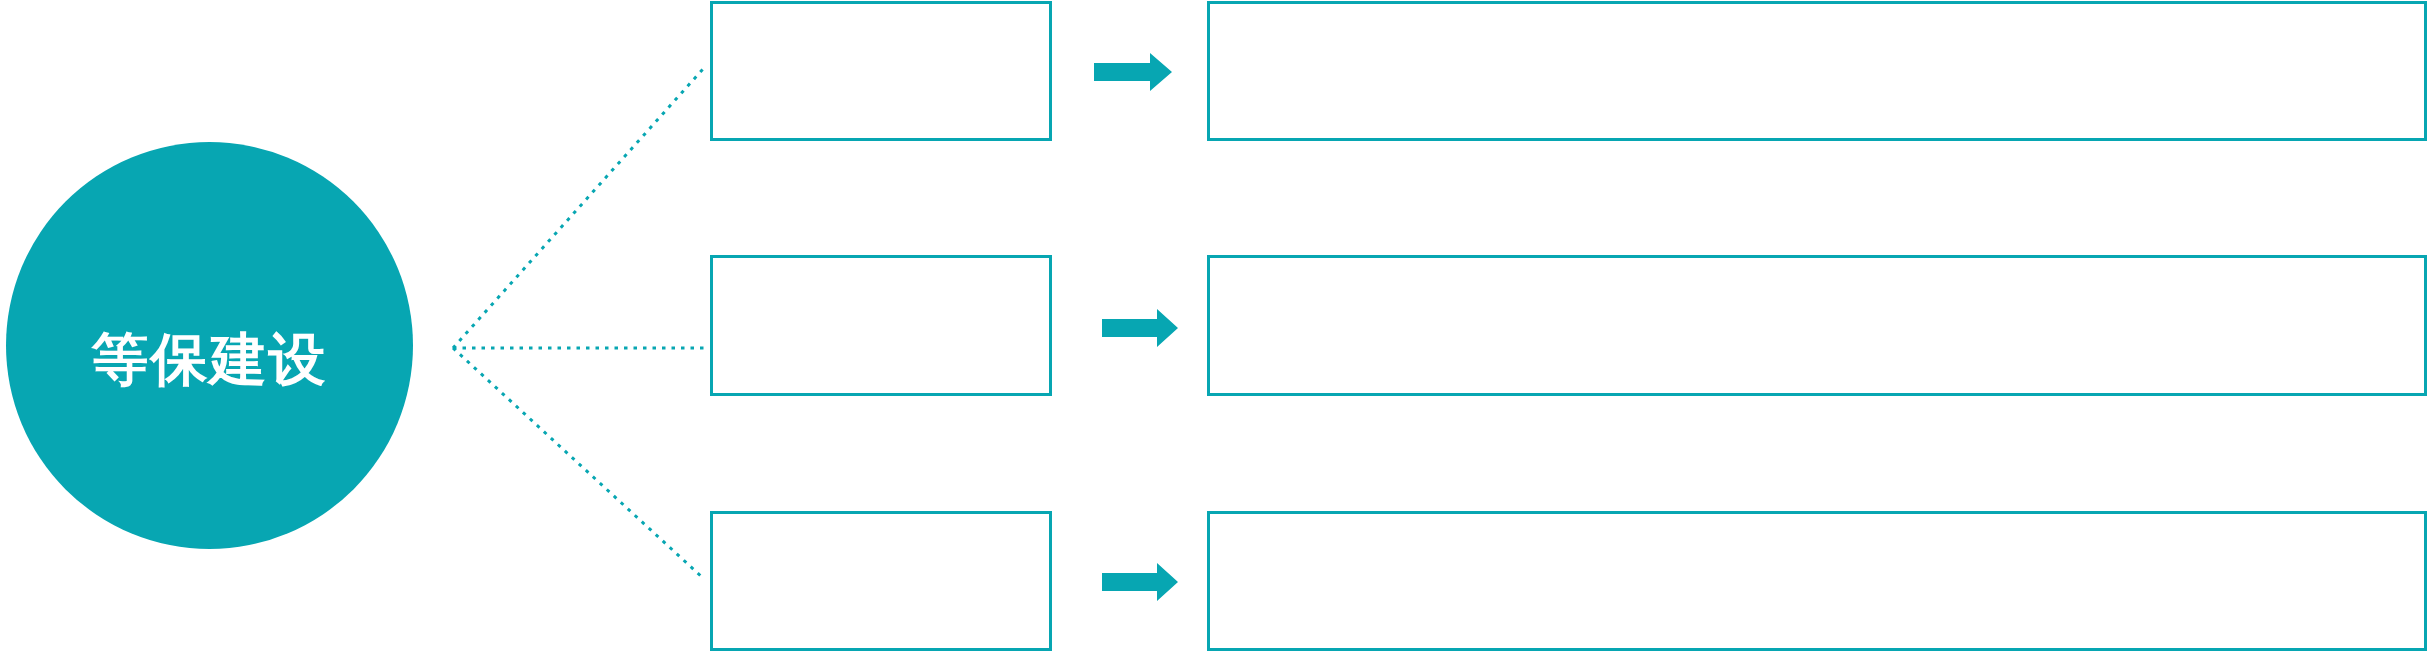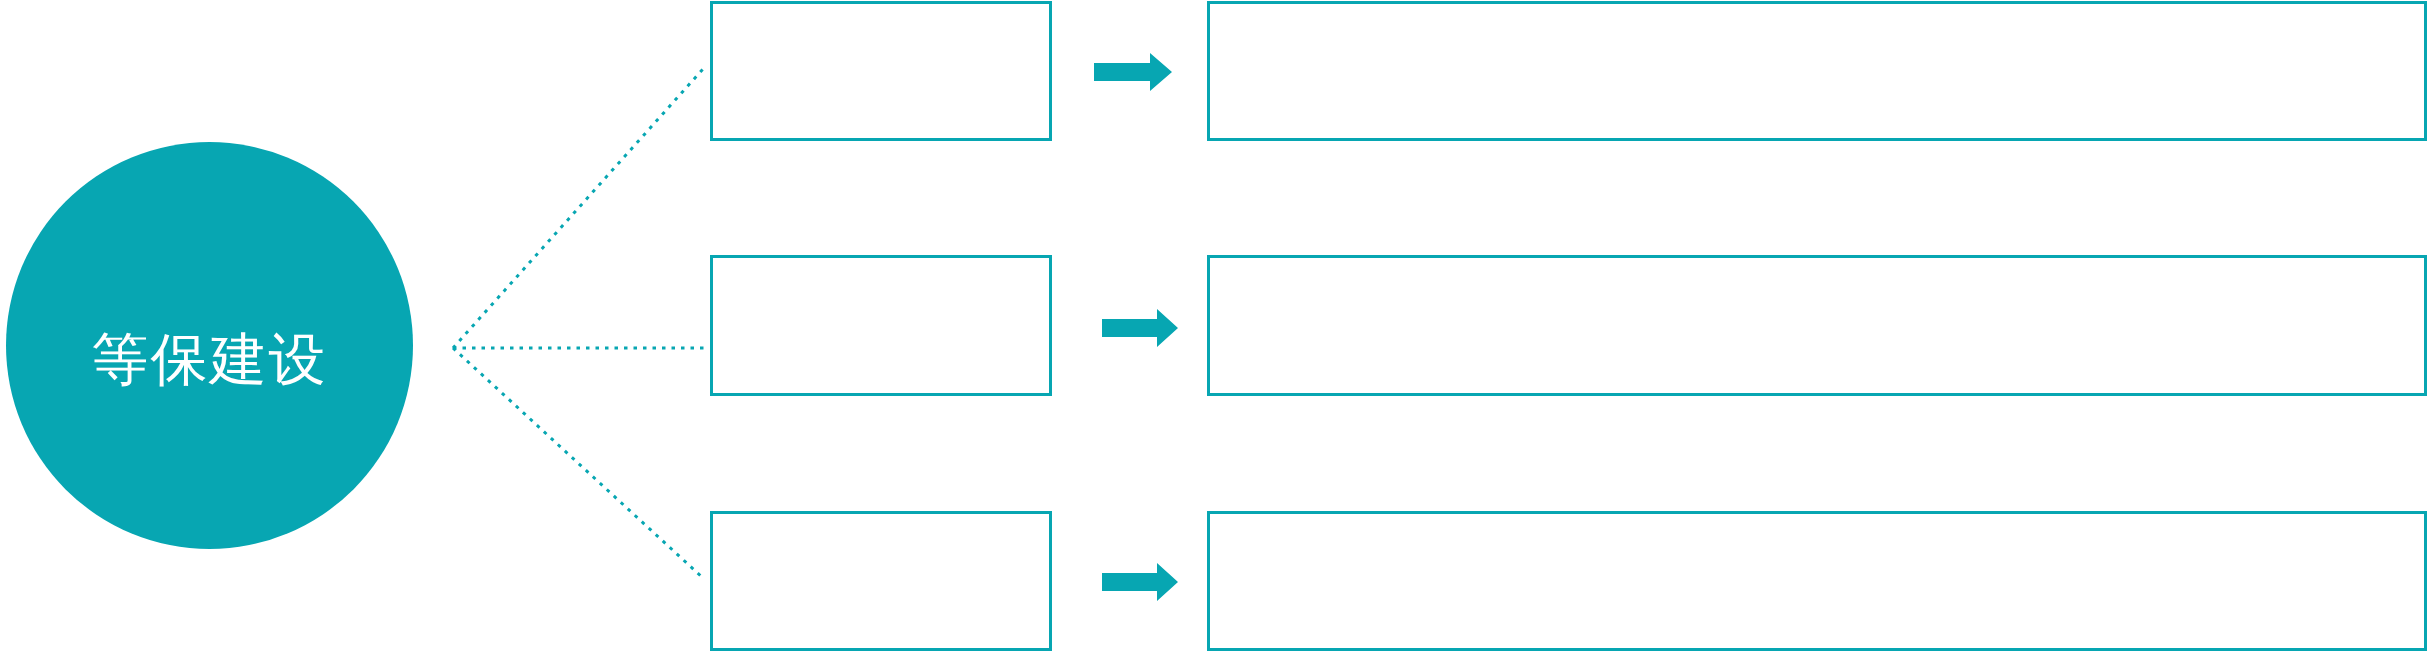--- a/index.html
+++ b/index.html
@@ -28,21 +28,21 @@
     height: 407px;
     border-radius: 50%;
     background: var(--accent);
     display: flex;
     align-items: center;
     justify-content: center;
   }
   .hub-label {
     color: var(--hub-text);
     font-size: 57px;
-    font-weight: 400;
+    font-weight: 700;
     line-height: 78px;
     text-align: right;
     letter-spacing: 2px;
     transform: translateY(13px);
     white-space: nowrap;
   }
   
   .connector-layer {
     position: absolute;
     left: 0;

